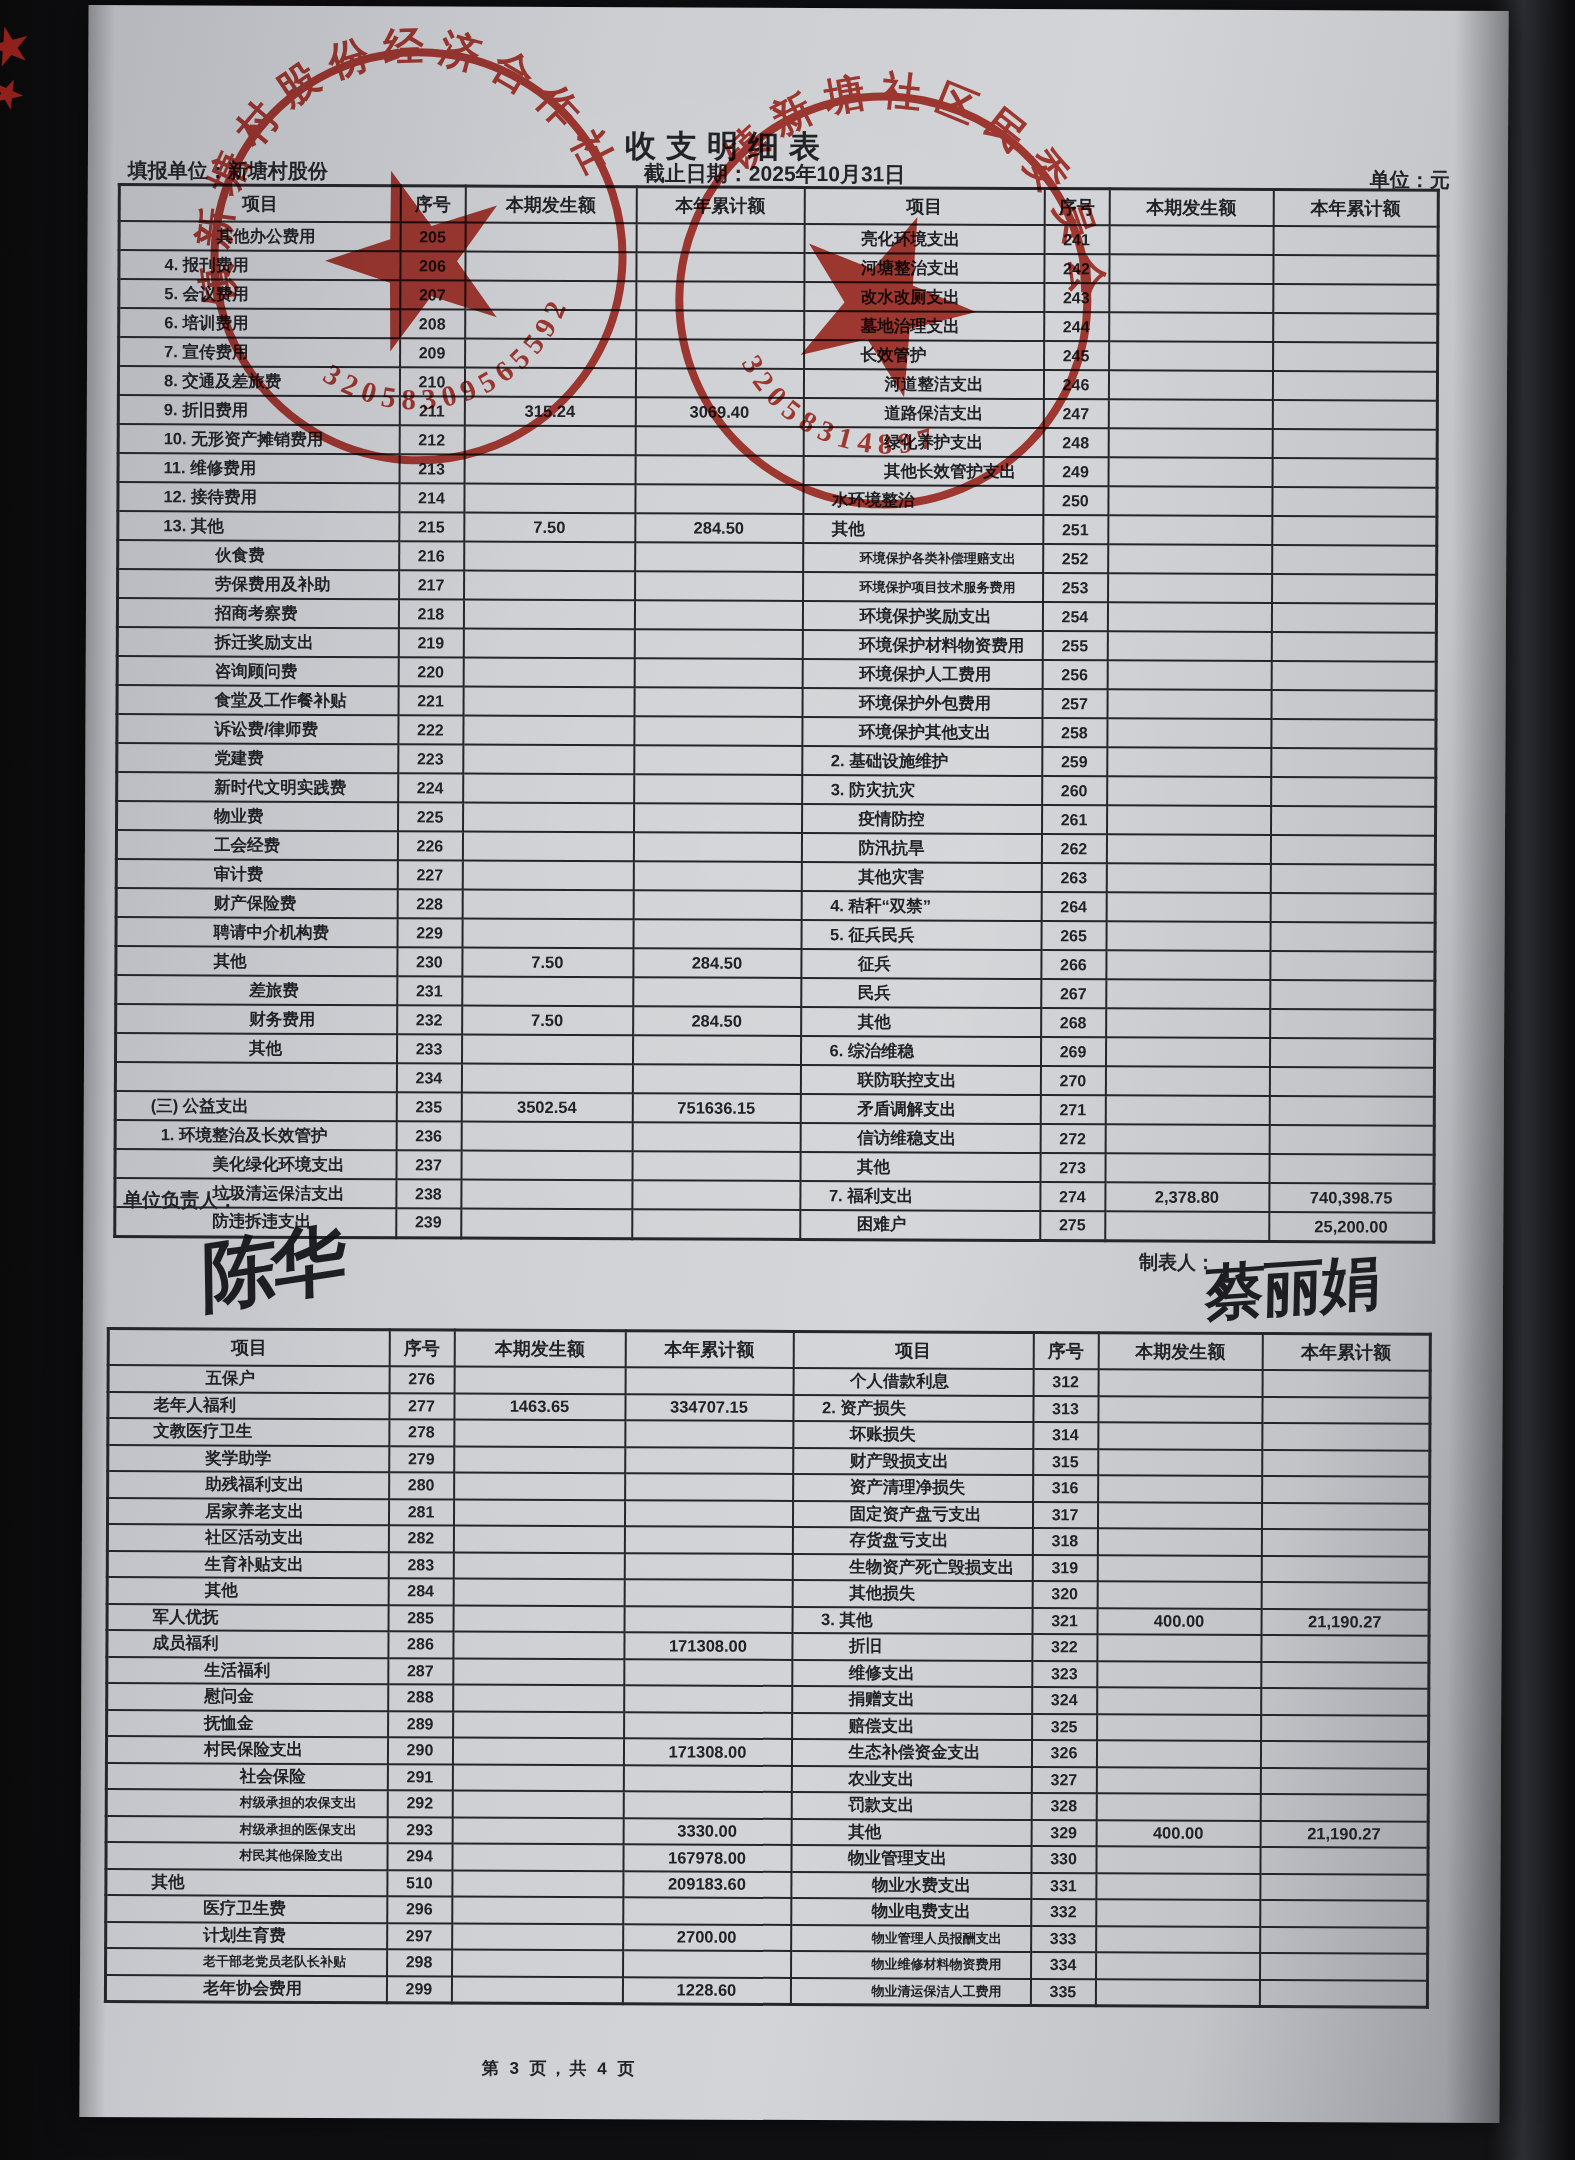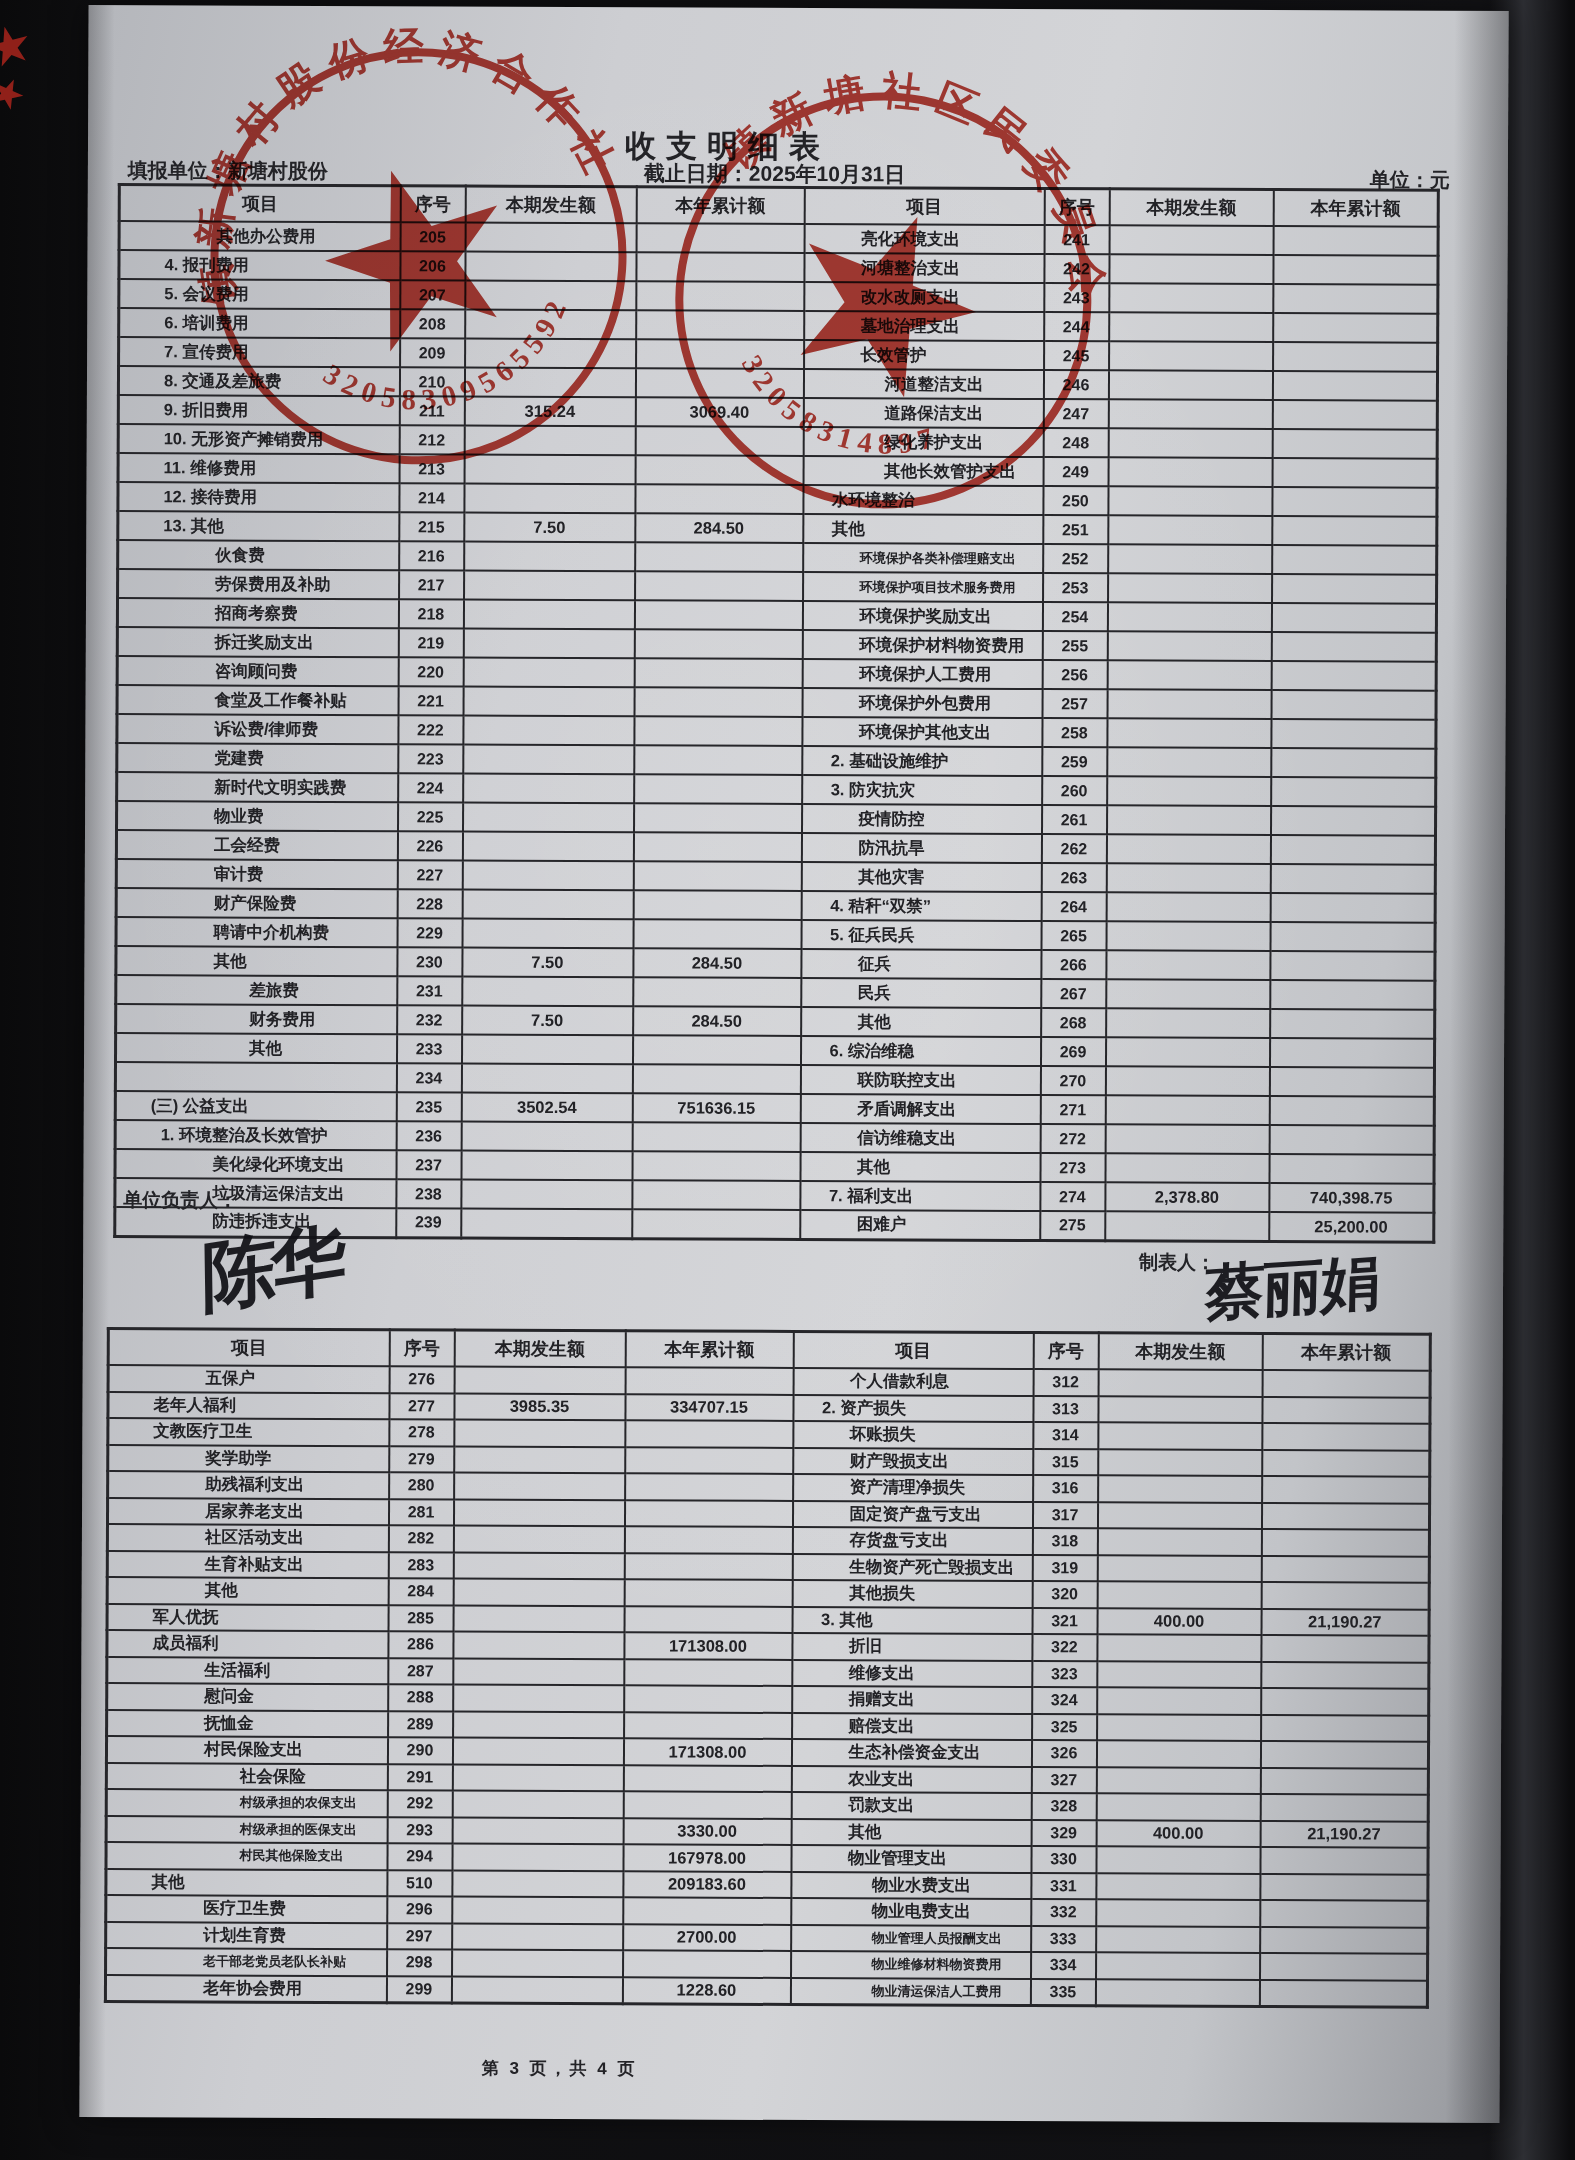--- a/index.html
+++ b/index.html
@@ -489,21 +489,21 @@
             <td class="c-amt"></td>
             <td class="c-amt"></td>
             <td class="c-item col5 ind2">个人借款利息</td>
             <td class="c-no">312</td>
             <td class="c-amt"></td>
             <td class="c-amt"></td>
           </tr>
           <tr>
             <td class="c-item col1 ind1">老年人福利</td>
             <td class="c-no">277</td>
-            <td class="c-amt">3985.35</td>
+            <td class="c-amt">1463.65</td>
             <td class="c-amt">334707.15</td>
             <td class="c-item col5 ind1">2. 资产损失</td>
             <td class="c-no">313</td>
             <td class="c-amt"></td>
             <td class="c-amt"></td>
           </tr>
           <tr>
             <td class="c-item col1 ind1">文教医疗卫生</td>
             <td class="c-no">278</td>
             <td class="c-amt"></td>

